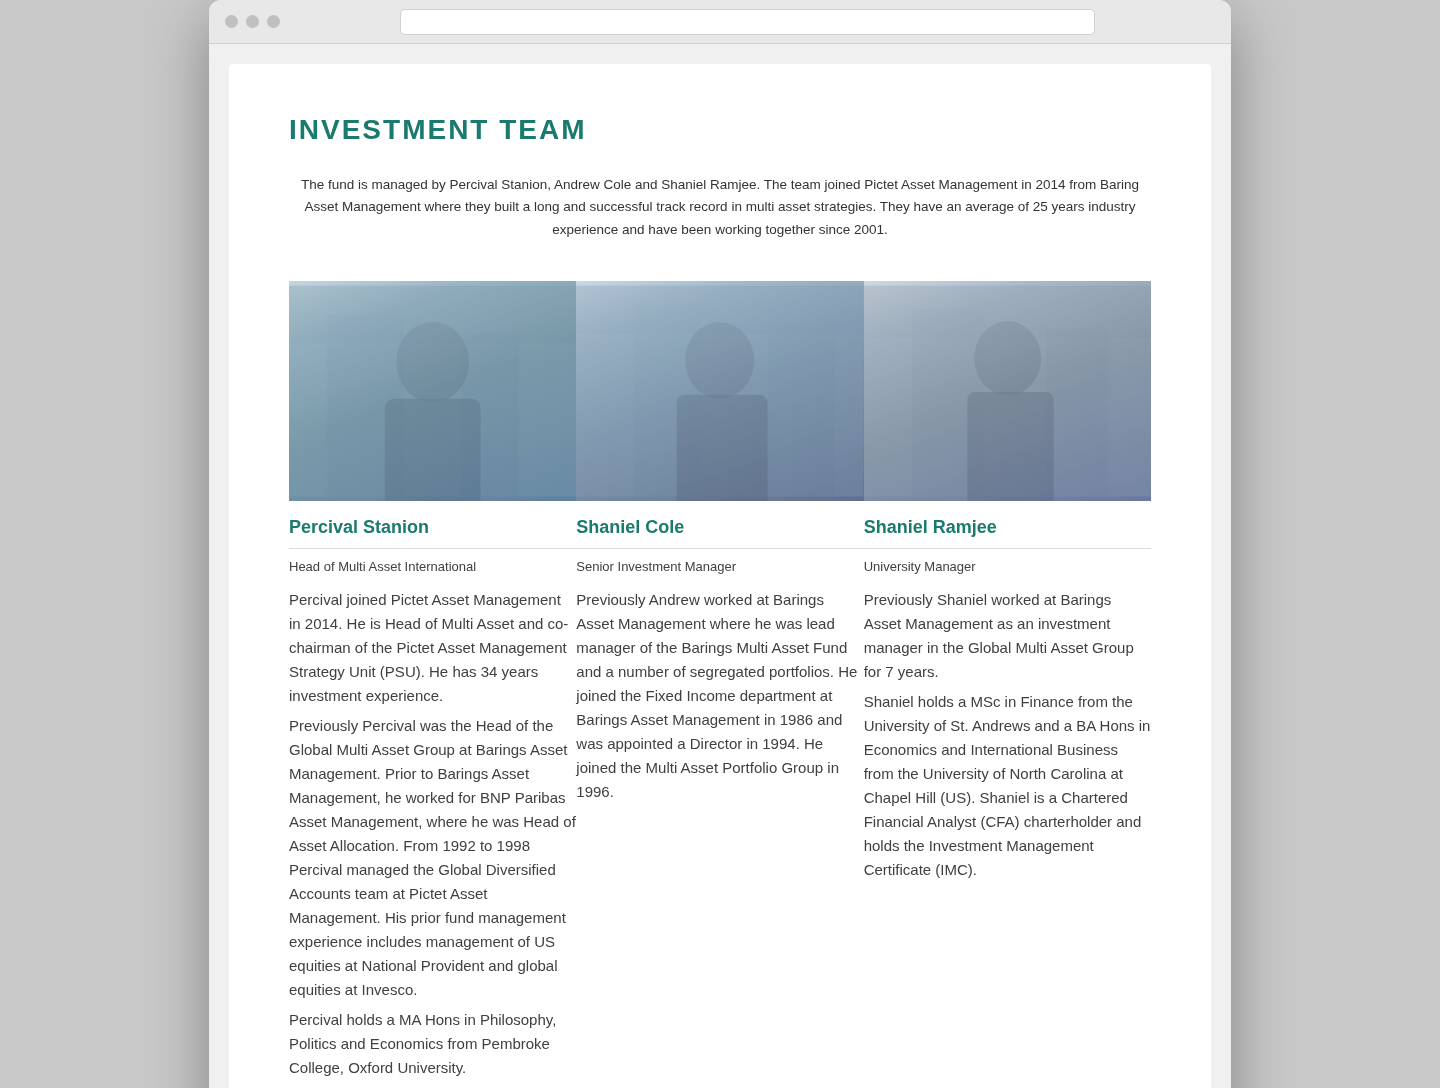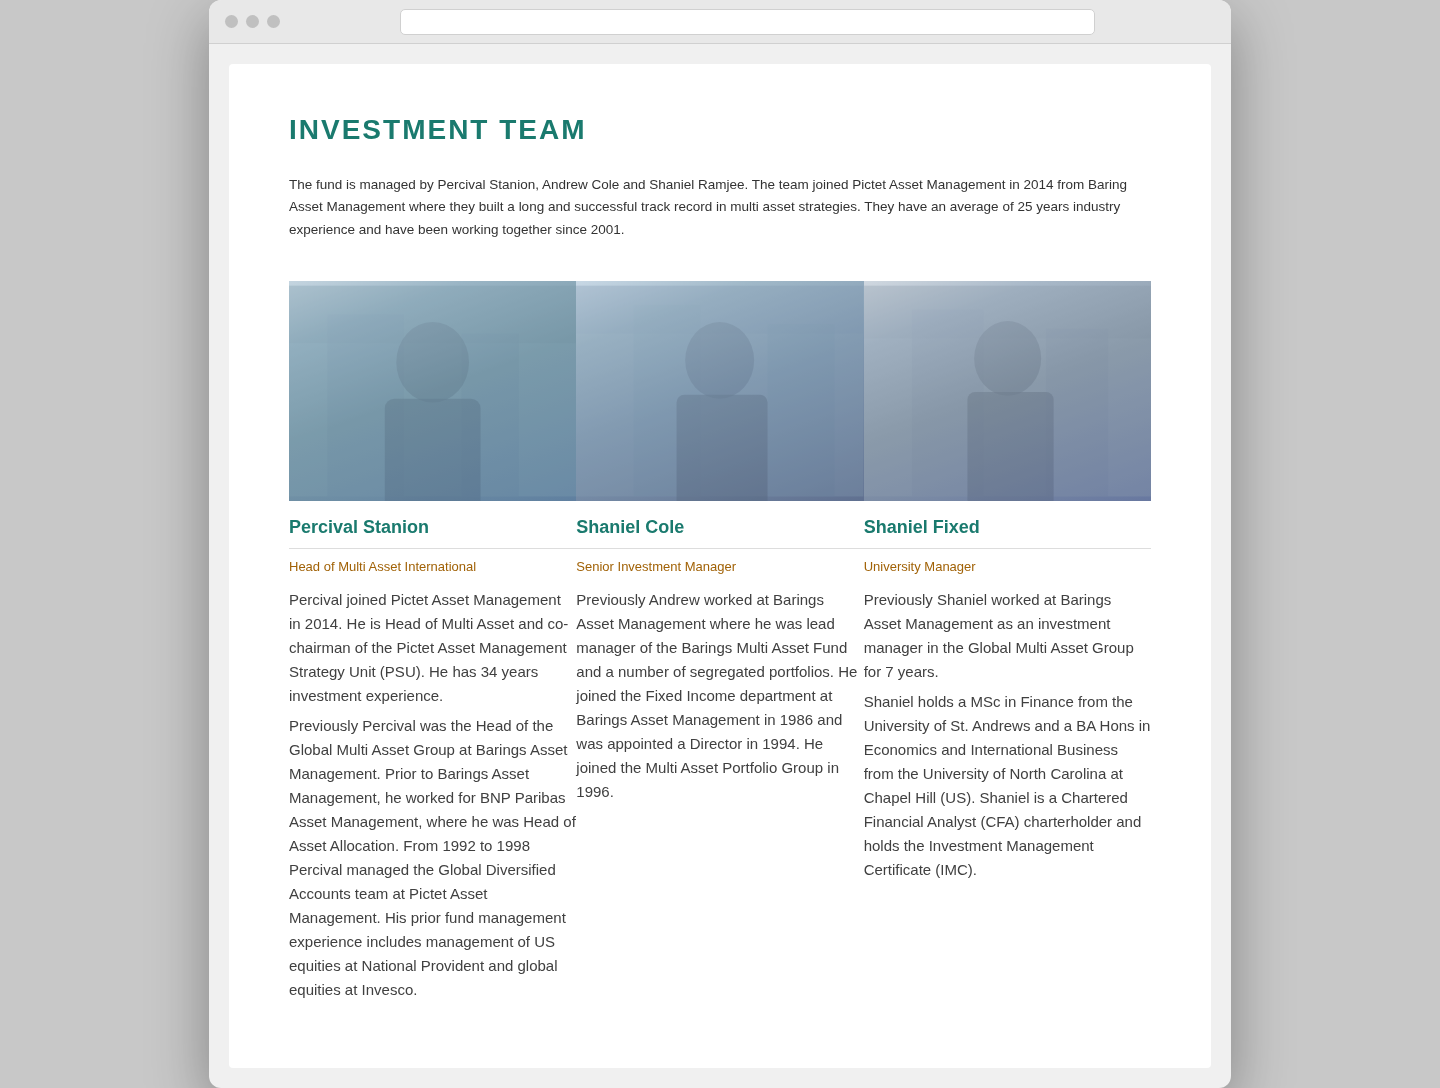--- a/index.html
+++ b/index.html
@@ -74,20 +74,21 @@
       display: flex;
       gap: 60px;
       margin-bottom: 40px;
     }
 
     .intro-col {
       flex: 1;
       font-size: 13.5px;
       line-height: 1.65;
       color: #333;
+      text-align: center;
     }
 
     .team-grid {
       display: flex;
       margin-top: 10px;
     }
 
     .team-member {
       flex: 1;
     }
@@ -124,21 +125,21 @@
     }
 
     .member-divider {
       border: none;
       border-top: 1px solid #ddd;
       margin-bottom: 10px;
     }
 
     .member-title {
       font-size: 13px;
-      color: #a16207;
+      color: #404040;
       margin-bottom: 14px;
     }
 
     .member-bio {
       font-size: 15px;
       line-height: 1.6;
       color: #404040;
     }
 
     .member-bio p {
@@ -184,20 +185,21 @@
             <ellipse cx="150" cy="80" rx="38" ry="42" fill="#4a5a70" opacity="0.6"></ellipse>
             <rect x="100" y="118" width="100" height="120" rx="10" fill="#3a4a60" opacity="0.6"></rect>
           </svg>
         </div>
         <div class="member-name">Percival Stanion</div>
         <hr class="member-divider">
         <div class="member-title">Head of Multi Asset International</div>
         <div class="member-bio">
           <p>Percival joined Pictet Asset Management in 2014. He is Head of Multi Asset and co-chairman of the Pictet Asset Management Strategy Unit (PSU). He has 34 years investment experience.</p>
           <p>Previously Percival was the Head of the Global Multi Asset Group at Barings Asset Management. Prior to Barings Asset Management, he worked for BNP Paribas Asset Management, where he was Head of Asset Allocation. From 1992 to 1998 Percival managed the Global Diversified Accounts team at Pictet Asset Management. His prior fund management experience includes management of US equities at National Provident and global equities at Invesco.</p>
+          <p>Percival holds a MA Hons in Philosophy, Politics and Economics from Pembroke College, Oxford University.</p>
         </div>
       </div>
 
       <div class="team-member">
         <div class="member-photo photo-andrew">
           <svg width="100%" height="100%" viewBox="0 0 300 220" xmlns="http://www.w3.org/2000/svg" class="silhouette">
             <rect width="300" height="220" fill="#8098b0"></rect>
             <rect x="0" y="50" width="300" height="170" fill="#90a8b8" opacity="0.5"></rect>
             <rect x="60" y="20" width="70" height="200" fill="#7090a8" opacity="0.4"></rect>
             <rect x="200" y="40" width="70" height="180" fill="#7090a8" opacity="0.4"></rect>
@@ -217,21 +219,21 @@
         <div class="member-photo photo-shaniel">
           <svg width="100%" height="100%" viewBox="0 0 300 220" xmlns="http://www.w3.org/2000/svg" class="silhouette">
             <rect width="300" height="220" fill="#8898a8"></rect>
             <rect x="0" y="55" width="300" height="165" fill="#98a8b8" opacity="0.5"></rect>
             <rect x="50" y="25" width="75" height="195" fill="#7888a0" opacity="0.4"></rect>
             <rect x="190" y="45" width="65" height="175" fill="#7888a0" opacity="0.4"></rect>
             <ellipse cx="150" cy="76" rx="35" ry="39" fill="#4a5568" opacity="0.6"></ellipse>
             <rect x="108" y="111" width="90" height="120" rx="8" fill="#3a4555" opacity="0.6"></rect>
           </svg>
         </div>
-        <div class="member-name">Shaniel Fixed</div>
+        <div class="member-name">Shaniel Ramjee</div>
         <hr class="member-divider">
         <div class="member-title">University Manager</div>
         <div class="member-bio">
           <p>Previously Shaniel worked at Barings Asset Management as an investment manager in the Global Multi Asset Group for 7 years.</p>
           <p>Shaniel holds a MSc in Finance from the University of St. Andrews and a BA Hons in Economics and International Business from the University of North Carolina at Chapel Hill (US). Shaniel is a Chartered Financial Analyst (CFA) charterholder and holds the Investment Management Certificate (IMC).</p>
         </div>
       </div>
 
     </div>
   </div>

